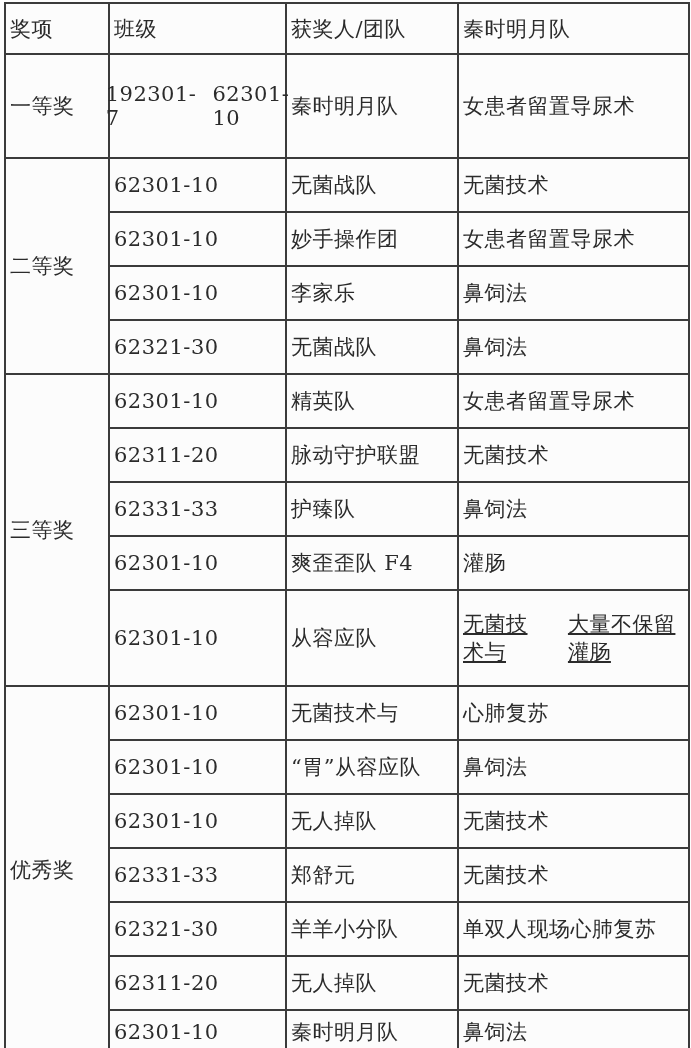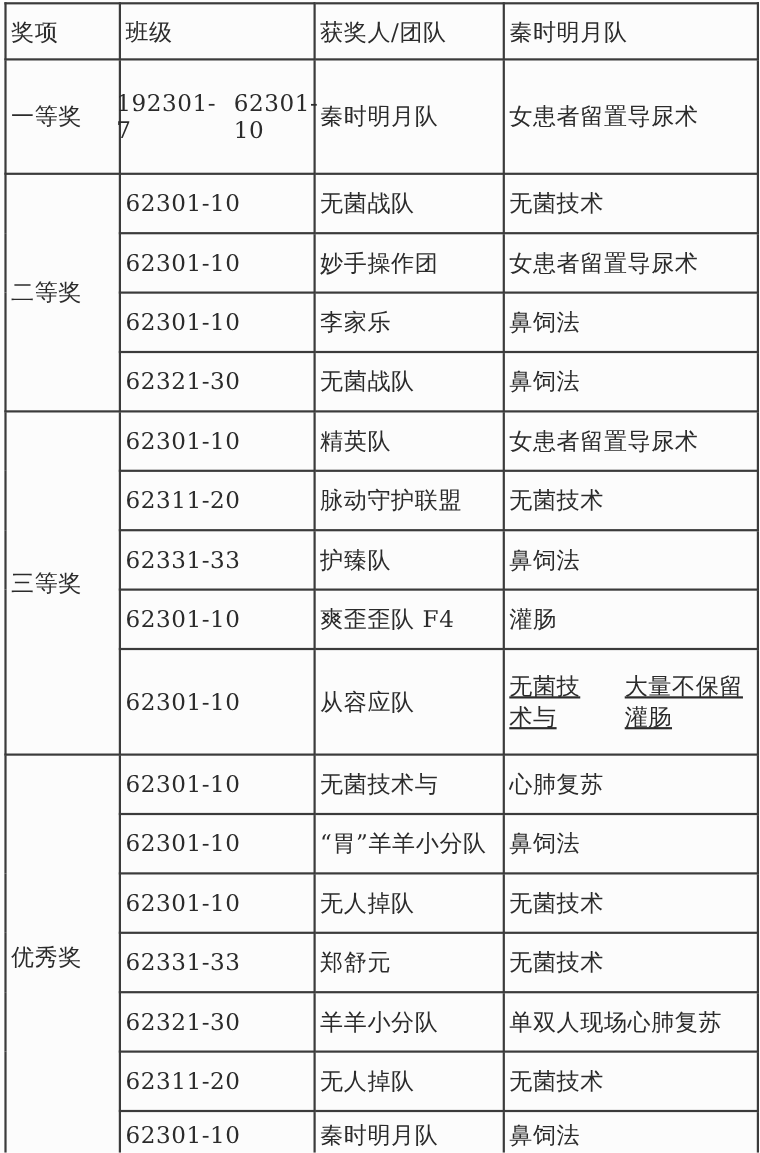--- a/index.html
+++ b/index.html
@@ -135,21 +135,21 @@
       </tr>
 
       <tr class="r-single">
         <td rowspan="7">优秀奖</td>
         <td>62301-10</td>
         <td>无菌技术与</td>
         <td>心肺复苏</td>
       </tr>
       <tr class="r-single">
         <td>62301-10</td>
-        <td>“胃”羊羊小分队</td>
+        <td>“胃”从容应队</td>
         <td>鼻饲法</td>
       </tr>
       <tr class="r-single">
         <td>62301-10</td>
         <td>无人掉队</td>
         <td>无菌技术</td>
       </tr>
       <tr class="r-single">
         <td>62331-33</td>
         <td>郑舒元</td>

